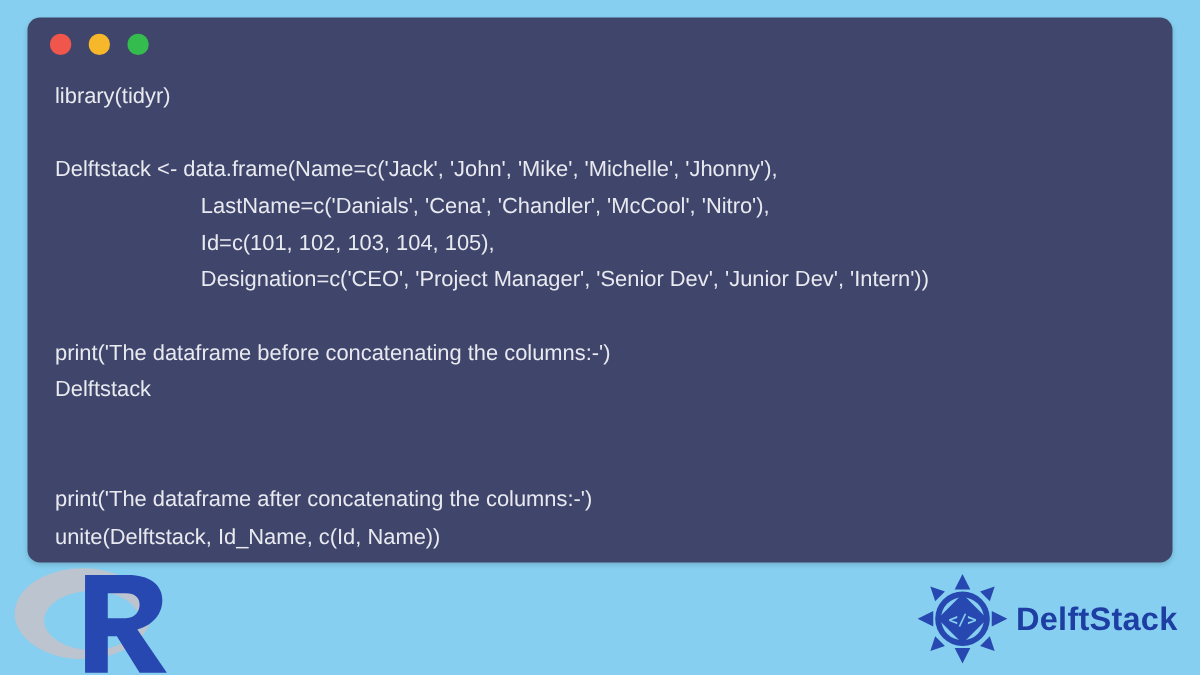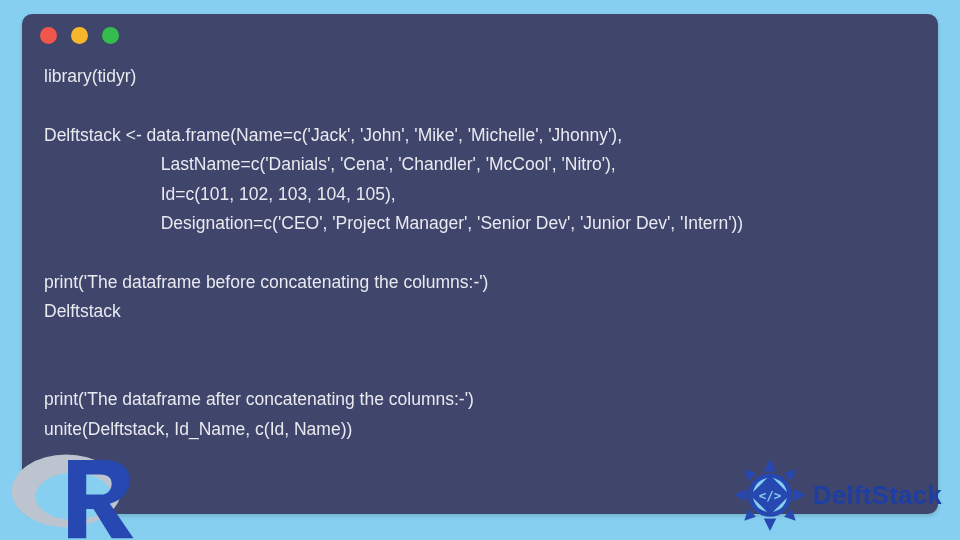--- a/index.html
+++ b/index.html
@@ -9,21 +9,21 @@
     background: #86cff0;
     font-family: Arial, Helvetica, sans-serif;
     position: relative;
     overflow: hidden;
   }
   .code-window {
     position: absolute;
     left: 22px;
     top: 14px;
     width: 916px;
-    height: 500px;
+    height: 436px;
     background: #40456b;
     border-radius: 10px;
     box-shadow: 0 2px 4px rgba(0,0,0,0.15);
   }
   .titlebar {
     height: 42px;
     display: flex;
     align-items: center;
     padding-left: 18px;
     gap: 14px;

